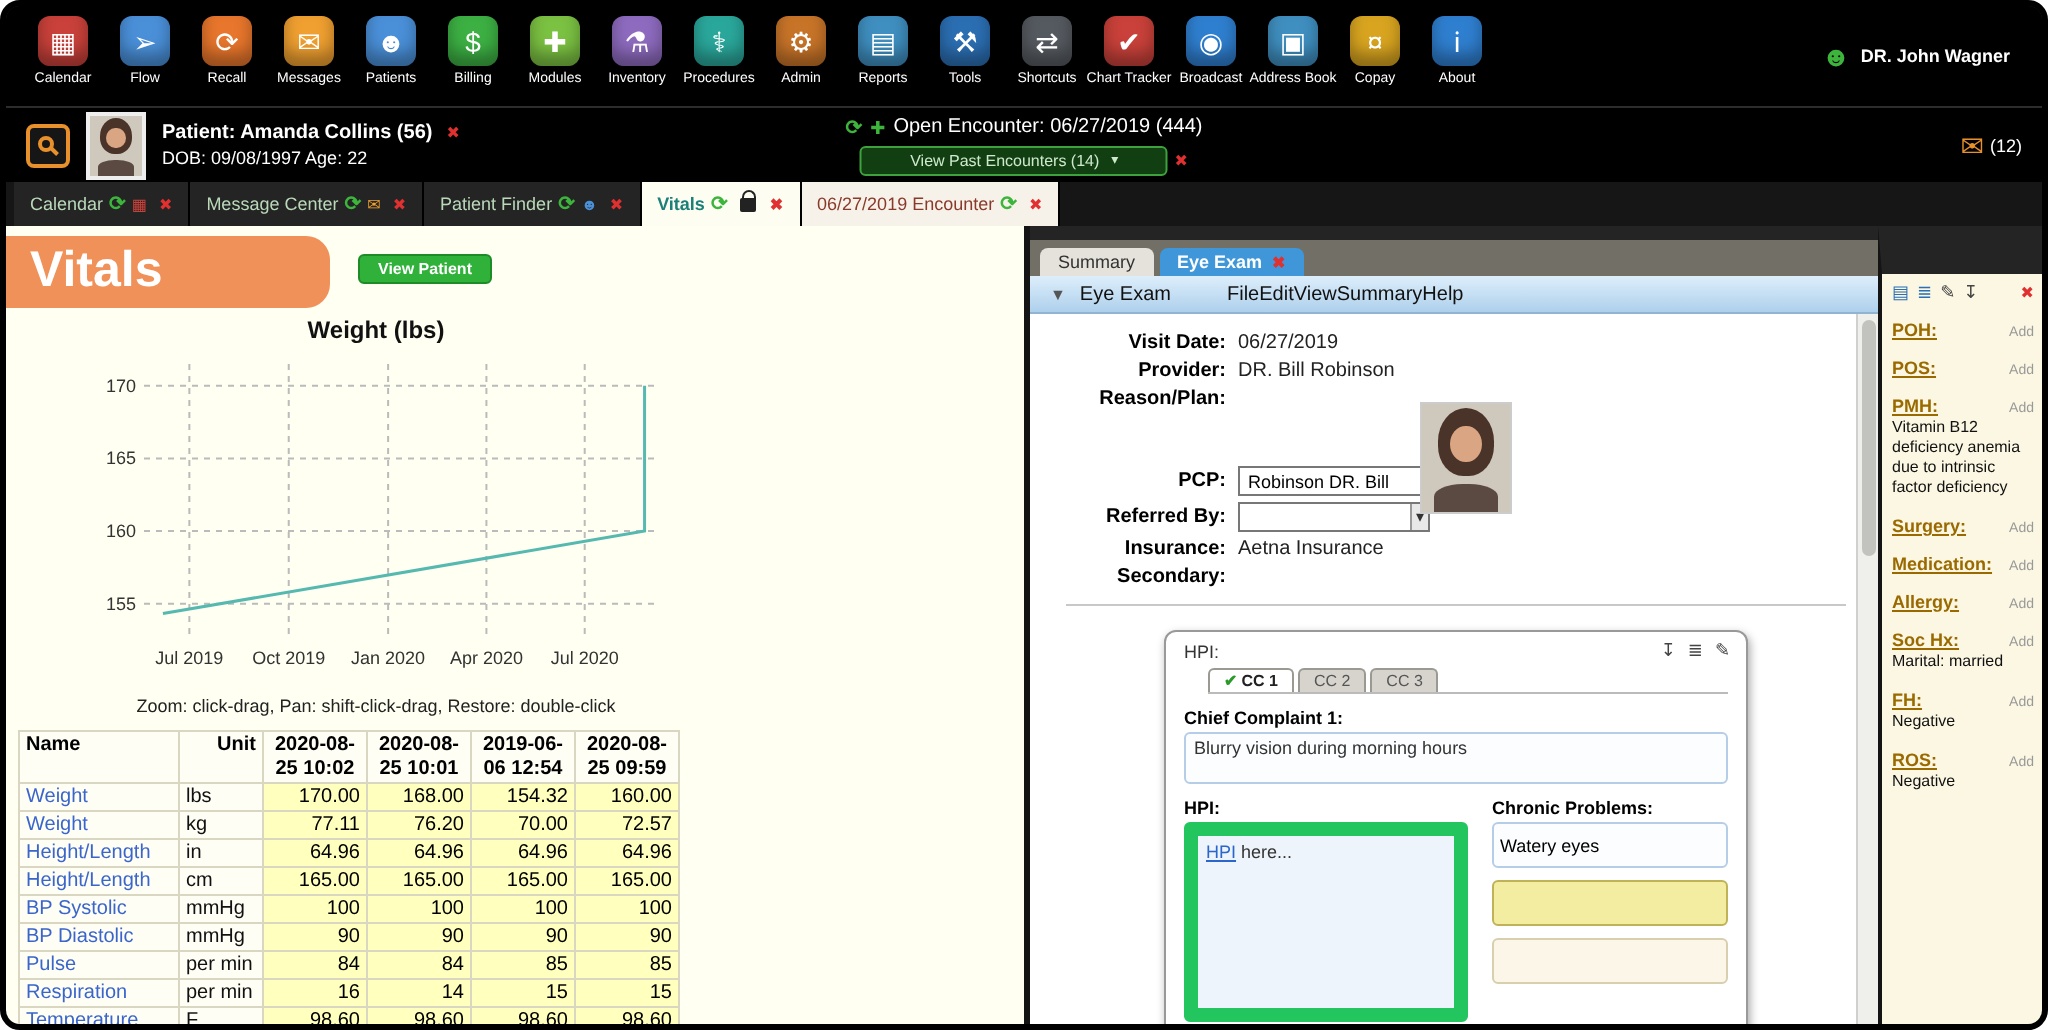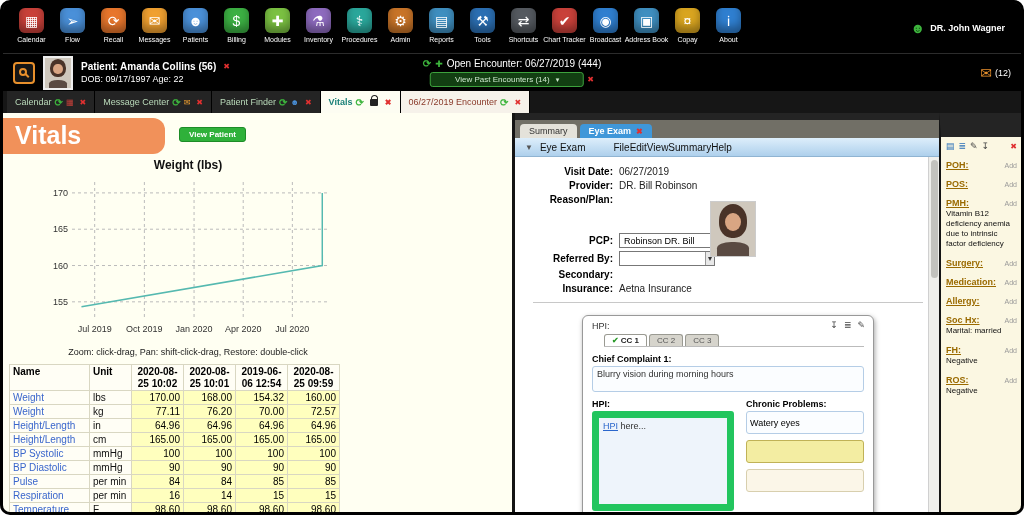--- a/index.html
+++ b/index.html
@@ -53,21 +53,21 @@
 .lp-head{display:flex;align-items:flex-start;margin-top:5px}
 .vitals-banner{width:162px;height:36px;background:#f1915a;border-radius:0 12px 12px 0;color:#fff;font-size:25px;font-weight:bold;line-height:35px;padding-left:12px}
 .view-patient{margin:9px 0 0 14px;background:#2fb13a;color:#fff;border:1px solid #1d8c27;border-radius:3px;font-size:8px;padding:2px 9px;font-weight:bold;cursor:pointer;font-family:inherit}
 .chart-wrap{width:320px;margin:4px 0 0 25px;text-align:center}
 .chart-title{font-size:12px;font-weight:bold;color:#111;margin-bottom:2px}
 .zoom-hint{font-size:9px;color:#222;margin-top:1px}
 .vitals-table{margin:7px 0 0 6px;border-collapse:collapse;font-size:10px;background:#fffef5}
 .vitals-table th,.vitals-table td{border:1px solid #d9d7c2;padding:1px 3px;vertical-align:top}
 .vitals-table th{font-weight:bold;text-align:center;line-height:1.15}
 .vitals-table th:nth-child(1){width:80px;text-align:left}
-.vitals-table th:nth-child(2){width:42px;text-align:left}
+.vitals-table th:nth-child(2){width:42px;text-align:right}
 .vitals-table th:nth-child(n+3){width:52px}
 .c-name{color:#3a66cc;cursor:pointer}
 .c-unit{color:#111}
 .c-val{background:#ffffbe;text-align:right}
 
 .right-panel{flex:1;display:flex;flex-direction:column;background:#fff;min-width:0}
 .exam-top{height:7px;background:#242424}
 .exam-tabs{height:18px;background:#716f66;display:flex;align-items:flex-end;padding-left:5px;gap:3px}
 .exam-tab{font-size:9px;padding:2px 9px;background:#e4e2da;border-radius:4px 4px 0 0;color:#333;display:flex;gap:4px;align-items:center;cursor:pointer}
 .exam-tab.active{background:#3f97d9;color:#fff;font-weight:bold}
@@ -213,21 +213,21 @@
       <span class="mag"></span>
     </div>
     <div class="avatar pt-photo">
         <i class="sh"></i>
       </div>
     <div class="pt-info">
       <div class="pt-name-row">
         <span class="pt-name">Patient: Amanda Collins (56)</span>
         <span class="x">✖</span>
       </div>
-      <div class="pt-dob">DOB: 09/17/1997 Age: 22</div>
+      <div class="pt-dob">DOB: 09/08/1997 Age: 22</div>
     </div>
     <div class="enc-block">
       <div class="enc-row">
         <span class="refresh">⟳</span>
         <span class="plus">✚</span>
         <span class="enc-label">Open Encounter: 06/27/2019 (444)</span>
       </div>
       <div class="enc-row2">
         <button class="past-btn">
           <span>View Past Encounters (14)</span>
@@ -439,25 +439,25 @@
           </span>
         </div>
         <div class="f-row">
           <span class="f-label">Referred By:</span>
           <span class="select sm">
             <span></span>
             <span class="caret2">▾</span>
           </span>
         </div>
         <div class="f-row">
-          <span class="f-label">Secondary:</span>
-        </div>
-        <div class="f-row">
           <span class="f-label">Insurance:</span>
           <span class="f-val">Aetna Insurance</span>
+        </div>
+        <div class="f-row">
+          <span class="f-label">Secondary:</span>
         </div>
         <div class="divider"></div>
 
         <div class="hpi-card">
           <div class="hpi-icons">
             <span>↧</span>
             <span>≣</span>
             <span>✎</span>
           </div>
           <div class="hpi-title">HPI:</div>

